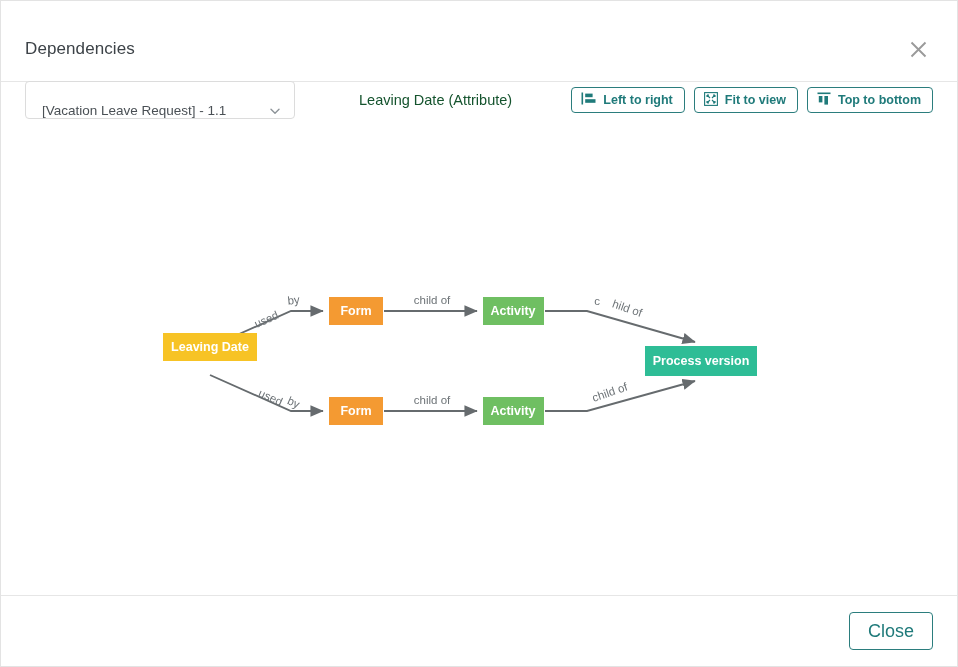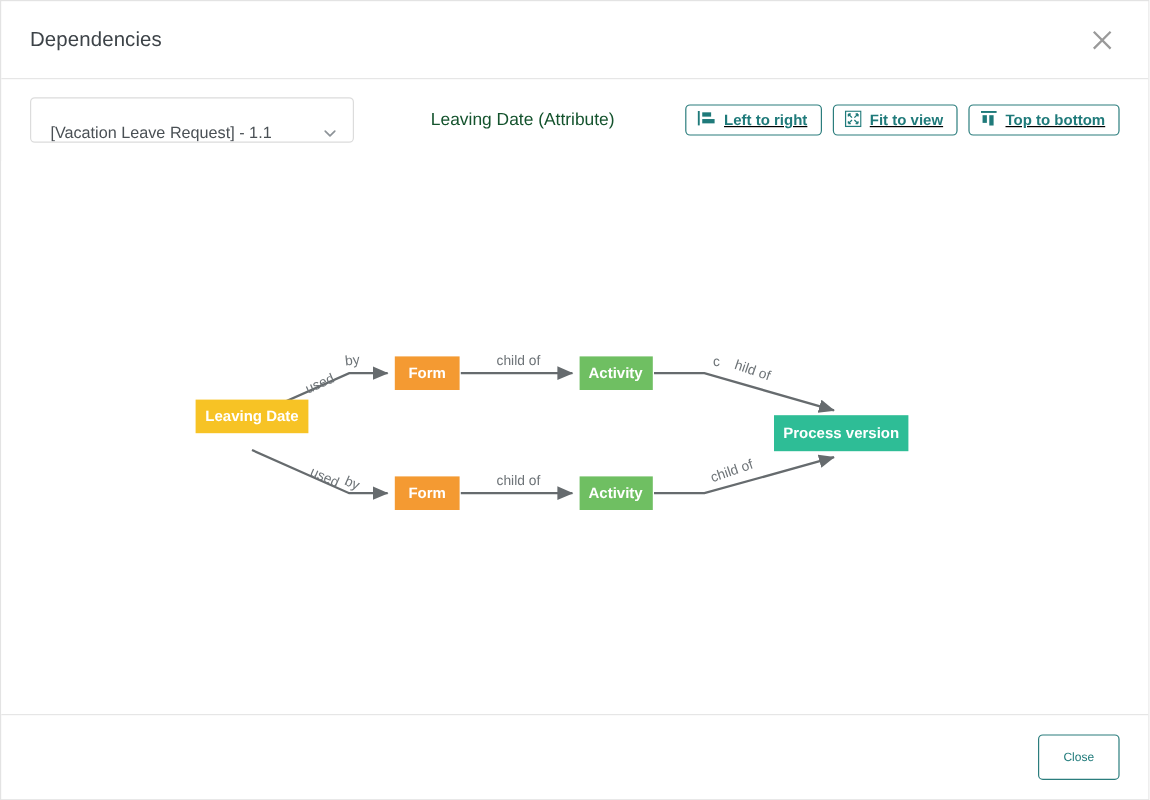--- a/index.html
+++ b/index.html
@@ -17,21 +17,21 @@
     height: 667px;
     background: #ffffff;
     box-sizing: border-box;
     border: 1px solid #e3e3e3;
     overflow: hidden;
   }
 
   
   .modal-header {
     position: absolute;
-    left: 0; top: 0;
+    left: 0; top: 16px;
     width: 956px;
     height: 65px;
     box-sizing: border-box;
     border-bottom: 1px solid #e6e6e6;
     display: flex;
     align-items: center;
     justify-content: space-between;
     padding: 0 22px 0 24px;
   }
   .modal-title {
@@ -91,21 +91,20 @@
     color: #14532d;
     margin-left: 64px;
     white-space: nowrap;
   }
 
   .tool-buttons {
     margin-left: auto;
     display: flex;
     align-items: flex-end;
     gap: 9px;
-    text-decoration: underline;
   }
   .tool-btn {
     height: 26px;
     box-sizing: border-box;
     border: 1px solid #2b7d7d;
     border-radius: 4px;
     background: #ffffff;
     color: #1f7a7a;
     font-size: 12.5px;
     font-weight: 700;
@@ -156,21 +155,21 @@
     padding-right: 24px;
   }
   .close-btn {
     min-width: 68px;
     height: 38px;
     box-sizing: border-box;
     border: 1px solid #2b7d7d;
     border-radius: 4px;
     background: #ffffff;
     color: #1f7a7a;
-    font-size: 10px;
+    font-size: 18px;
     font-family: "Liberation Sans", sans-serif;
     padding: 0 18px;
     cursor: pointer;
   }
 </style>
 </head>
 <body>
 
 <div id="app">
 

